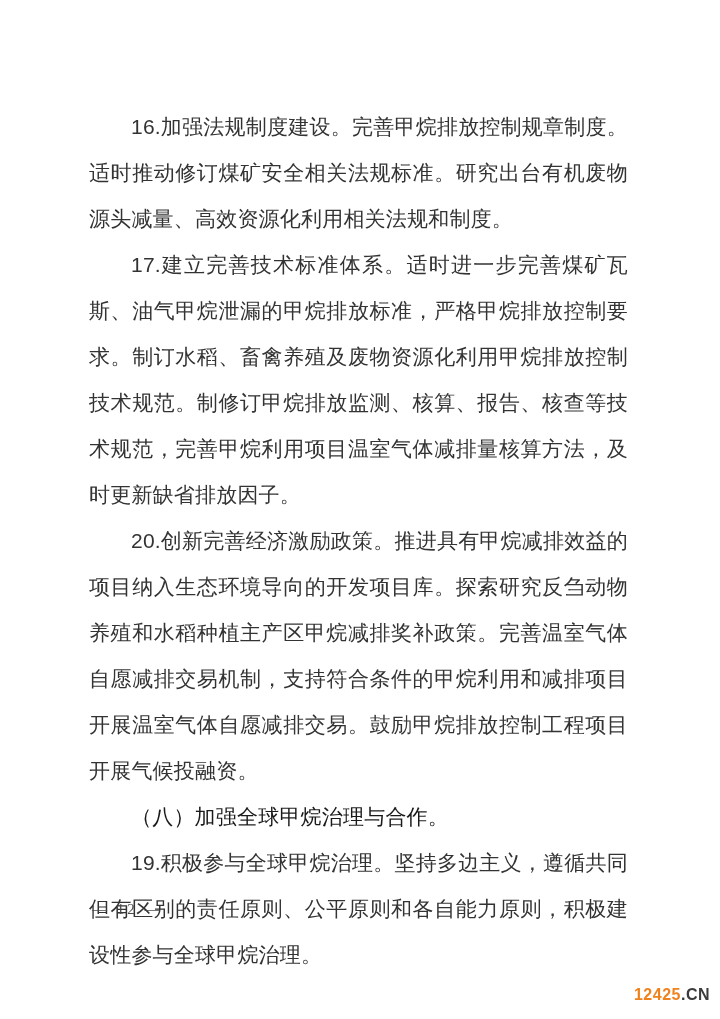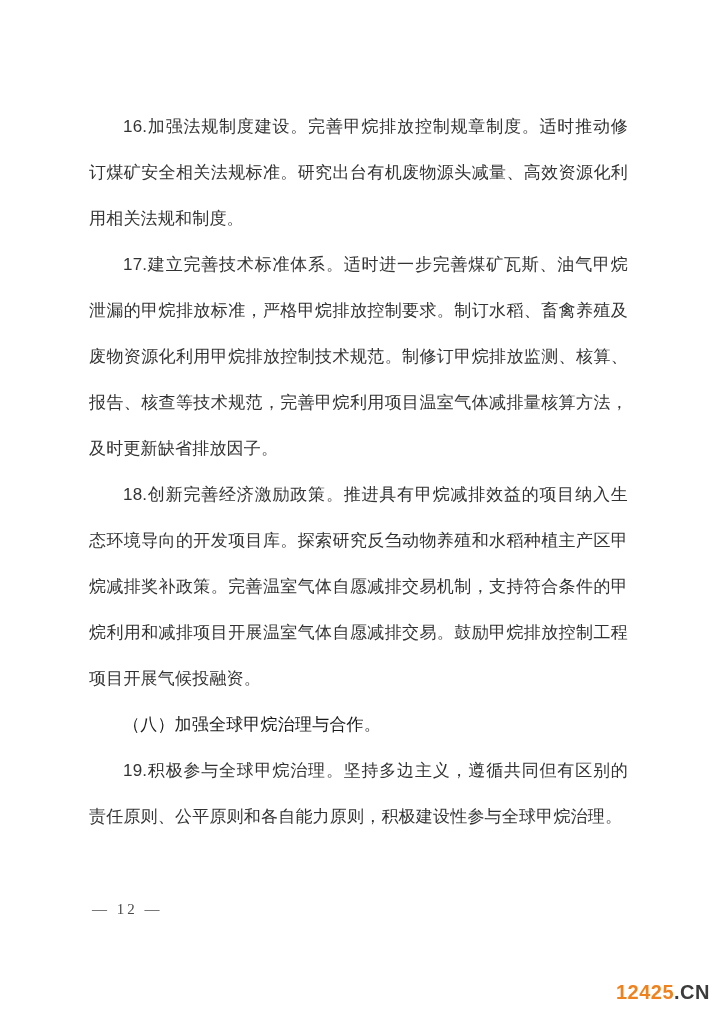--- a/index.html
+++ b/index.html
@@ -21,21 +21,21 @@
   }
   .doc-body {
     position: absolute;
     left: 89px;
     top: 104px;
     width: 539px;
   }
   .para {
     margin: 0;
     padding: 0;
-    font-size: 17px;
+    font-size: 21px;
     line-height: 46px;
     color: #333333;
     text-align: justify;
     text-justify: inter-character;
     text-indent: 2em;
     font-weight: normal;
     letter-spacing: 0.2px;
   }
   .para.heading {
     font-weight: normal;
@@ -49,35 +49,35 @@
     font-size: 15px;
     color: #4a4a4a;
     letter-spacing: 3px;
     white-space: nowrap;
   }
   .watermark {
     position: absolute;
     right: 10px;
     bottom: 15px;
     font-family: "Liberation Sans", sans-serif;
-    font-size: 20px;
+    font-size: 16px;
     font-weight: bold;
     letter-spacing: 0.5px;
     white-space: nowrap;
   }
 </style>
 </head>
 <body>
 
 <div class="page">
 
   <div class="doc-body" id="doc-body">
       <p class="para" style="color: rgb(51, 51, 51);">16.加强法规制度建设。完善甲烷排放控制规章制度。适时推动修订煤矿安全相关法规标准。研究出台有机废物源头减量、高效资源化利用相关法规和制度。</p>
       <p class="para" style="color: rgb(51, 51, 51);">17.建立完善技术标准体系。适时进一步完善煤矿瓦斯、油气甲烷泄漏的甲烷排放标准，严格甲烷排放控制要求。制订水稻、畜禽养殖及废物资源化利用甲烷排放控制技术规范。制修订甲烷排放监测、核算、报告、核查等技术规范，完善甲烷利用项目温室气体减排量核算方法，及时更新缺省排放因子。</p>
-      <p class="para" style="color: rgb(51, 51, 51);">18.创新完善经济激励政策。推进具有甲烷减排效益的项目纳入生态环境导向的开发项目库。探索研究反刍动物养殖和水稻种植主产区甲烷减排奖补政策。完善温室气体自愿减排交易机制，支持符合条件的甲烷利用和减排项目开展温室气体自愿减排交易。鼓励甲烷排放控制工程项目开展气候投融资。</p>
+      <p class="para" style="color: rgb(51, 51, 51);">20.创新完善经济激励政策。推进具有甲烷减排效益的项目纳入生态环境导向的开发项目库。探索研究反刍动物养殖和水稻种植主产区甲烷减排奖补政策。完善温室气体自愿减排交易机制，支持符合条件的甲烷利用和减排项目开展温室气体自愿减排交易。鼓励甲烷排放控制工程项目开展气候投融资。</p>
       <p class="para heading" style="color: rgb(26, 26, 26);">（八）加强全球甲烷治理与合作。</p>
       <p class="para" style="color: rgb(51, 51, 51);">19.积极参与全球甲烷治理。坚持多边主义，遵循共同但有区别的责任原则、公平原则和各自能力原则，积极建设性参与全球甲烷治理。</p>
     </div>
 
   <div class="page-number" style="color: rgb(74, 74, 74);">— 12 —</div>
 
   <div class="watermark">
     <span style="color: rgb(240, 130, 30);">12425</span><span style="color: rgb(59, 59, 59);">.CN</span>
   </div>
 

